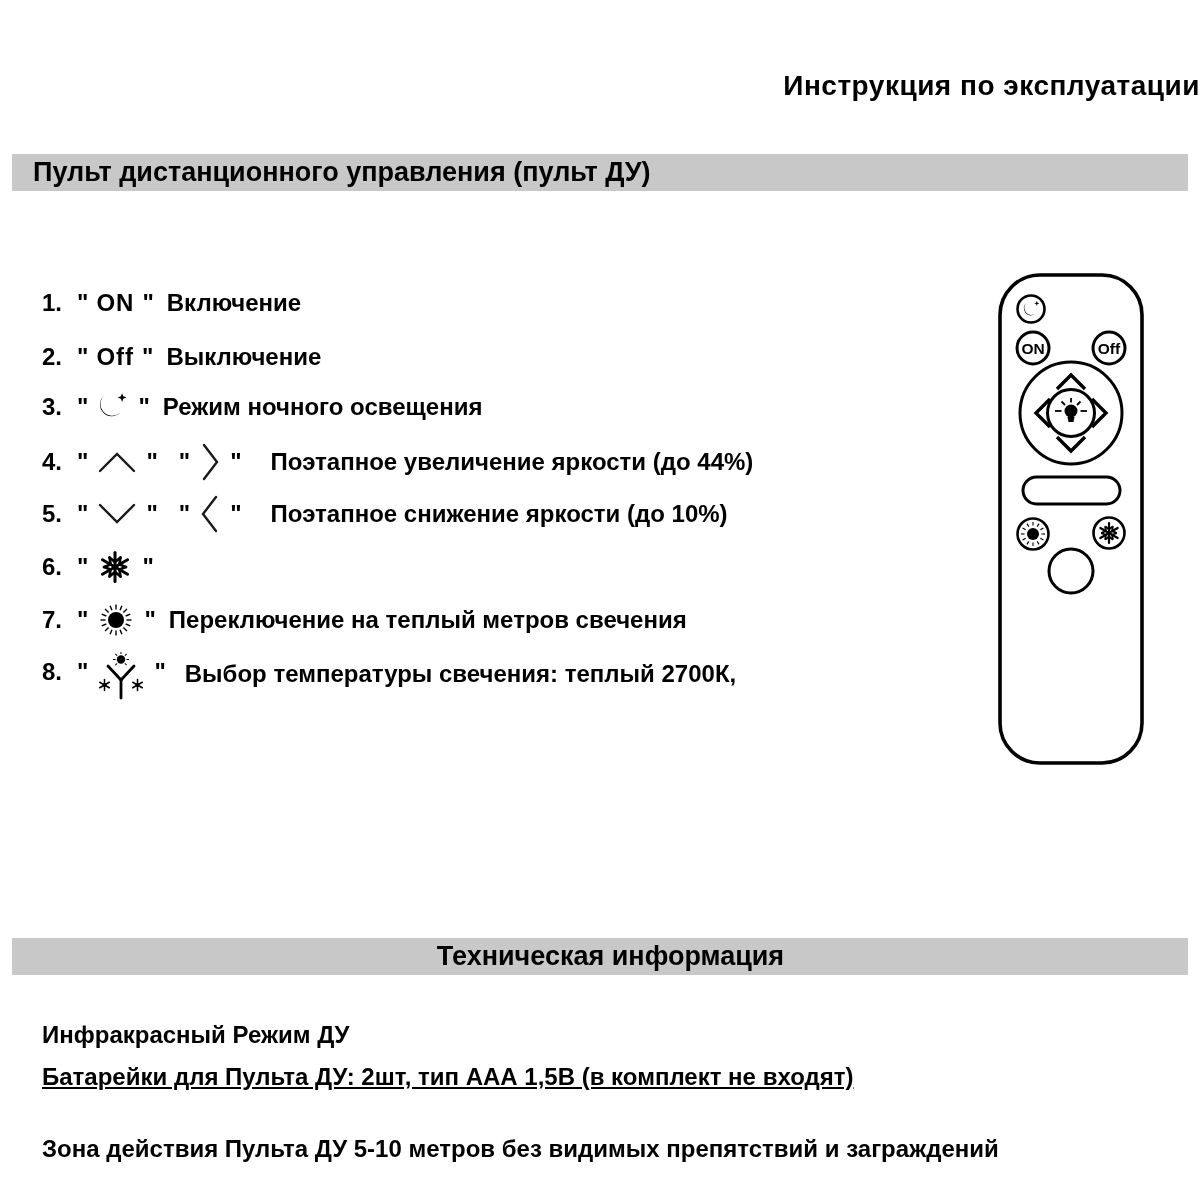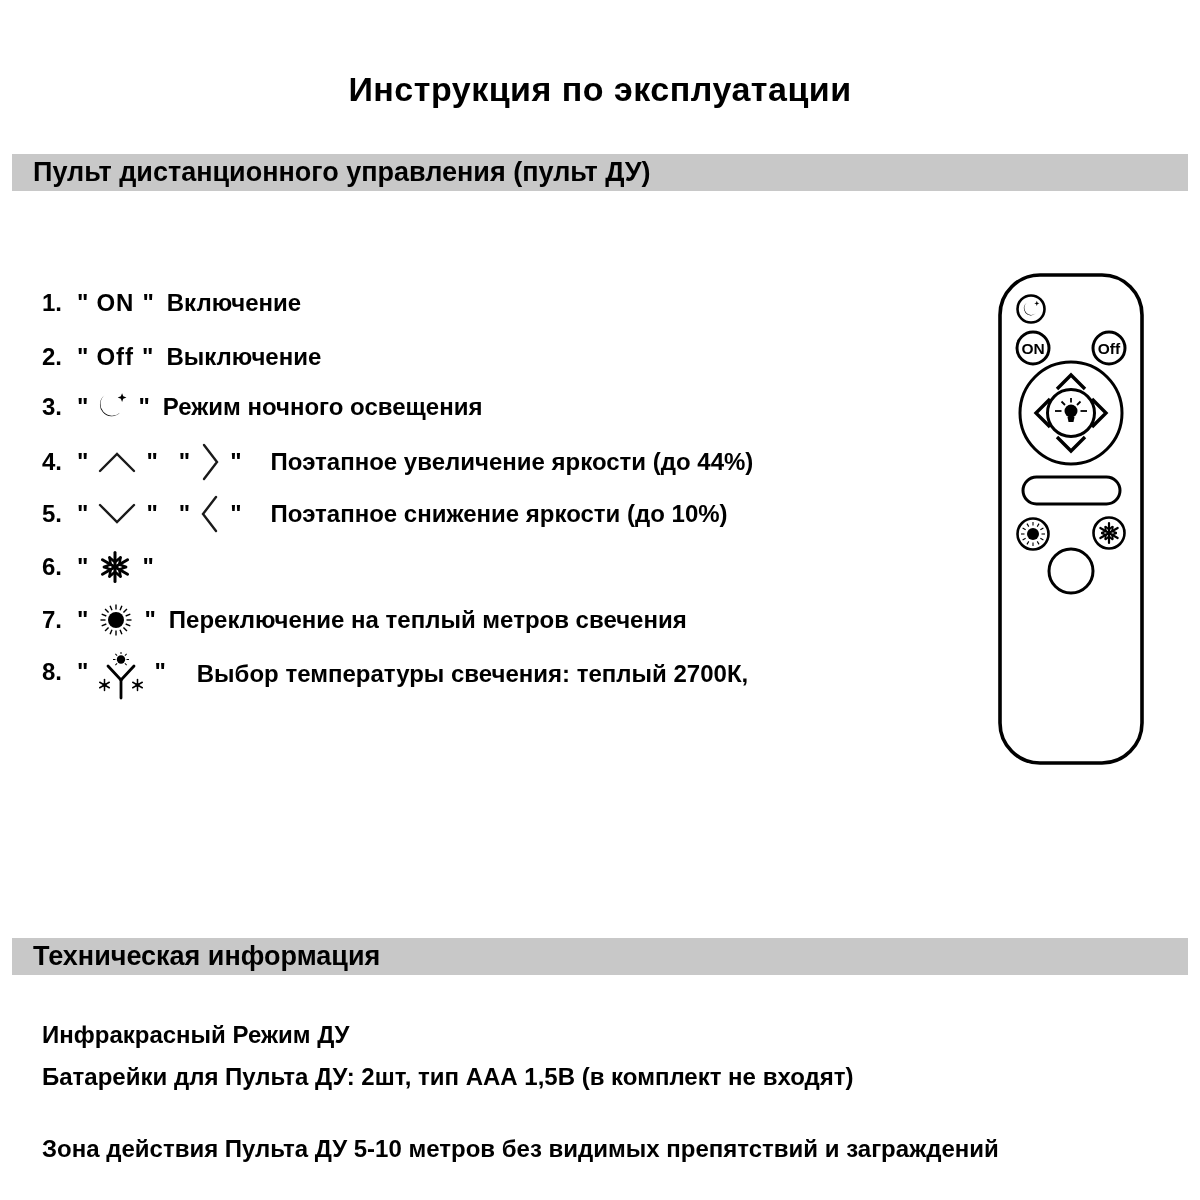--- a/index.html
+++ b/index.html
@@ -2,47 +2,47 @@
 <html><head>
 <meta charset="utf-8">
 <style>
   html,body{margin:0;padding:0;}
   body{
     width:1200px;height:1200px;position:relative;background:#ffffff;
     font-family:"Liberation Sans",sans-serif;font-weight:bold;color:#000;
     overflow:hidden;
   }
   .page-title{
-    position:absolute;top:70px;left:0;width:1200px;text-align:center;
-    font-size:34px;letter-spacing:.5px;
+    position:absolute;top:70px;left:0;width:1200px;text-align:right;
+    font-size:28px;letter-spacing:.5px;
   }
   .section-bar{
     position:absolute;left:12px;width:1176px;height:37px;background:#c8c8c8;
     display:flex;align-items:center;box-sizing:border-box;padding-left:21px;
     font-size:27px;
   }
   .bar-remote{top:154px;}
-  .bar-tech{top:938px;}
+  .bar-tech{top:938px;justify-content:center;}
   .row{
     position:absolute;left:42px;display:flex;align-items:center;height:36px;
     font-size:24px;white-space:nowrap;
   }
   .num{width:30px;flex:0 0 30px;}
   .q{margin:0 5px;}
   .btn-label{margin:0 3px;letter-spacing:1px;}
   .icn{display:inline-block;margin:0 4px;line-height:0;}
   .icn svg{display:block;}
   .txt{margin-left:8px;}
   .txt-far{margin-left:24px;}
   .q-gap{margin-left:16px;}
   .row8{align-items:flex-start;height:auto;}
   .row8 .icn{margin-top:-6px;}
-  .two-line{margin-left:26px;line-height:31px;display:flex;flex-direction:column;}
+  .two-line{margin-left:14px;line-height:31px;display:flex;flex-direction:column;}
   .tech-line{position:absolute;left:42px;font-size:24px;white-space:nowrap;}
-  .tl-0{top:1021px;} .tl-1{top:1063px;} .tl-2{top:1103px;margin-top:32px;}
+  .tl-0{top:1021px;} .tl-1{top:1063px;text-decoration:underline;} .tl-2{top:1103px;margin-top:32px;}
   .remote-wrap{position:absolute;left:997px;top:272px;width:148px;height:494px;}
 </style>
 </head>
 <body>
 
 <div class="page-title">Инструкция по эксплуатации</div>
 
 <div class="section-bar bar-remote">
   <span>Пульт дистанционного управления (пульт ДУ)</span>
 </div>

